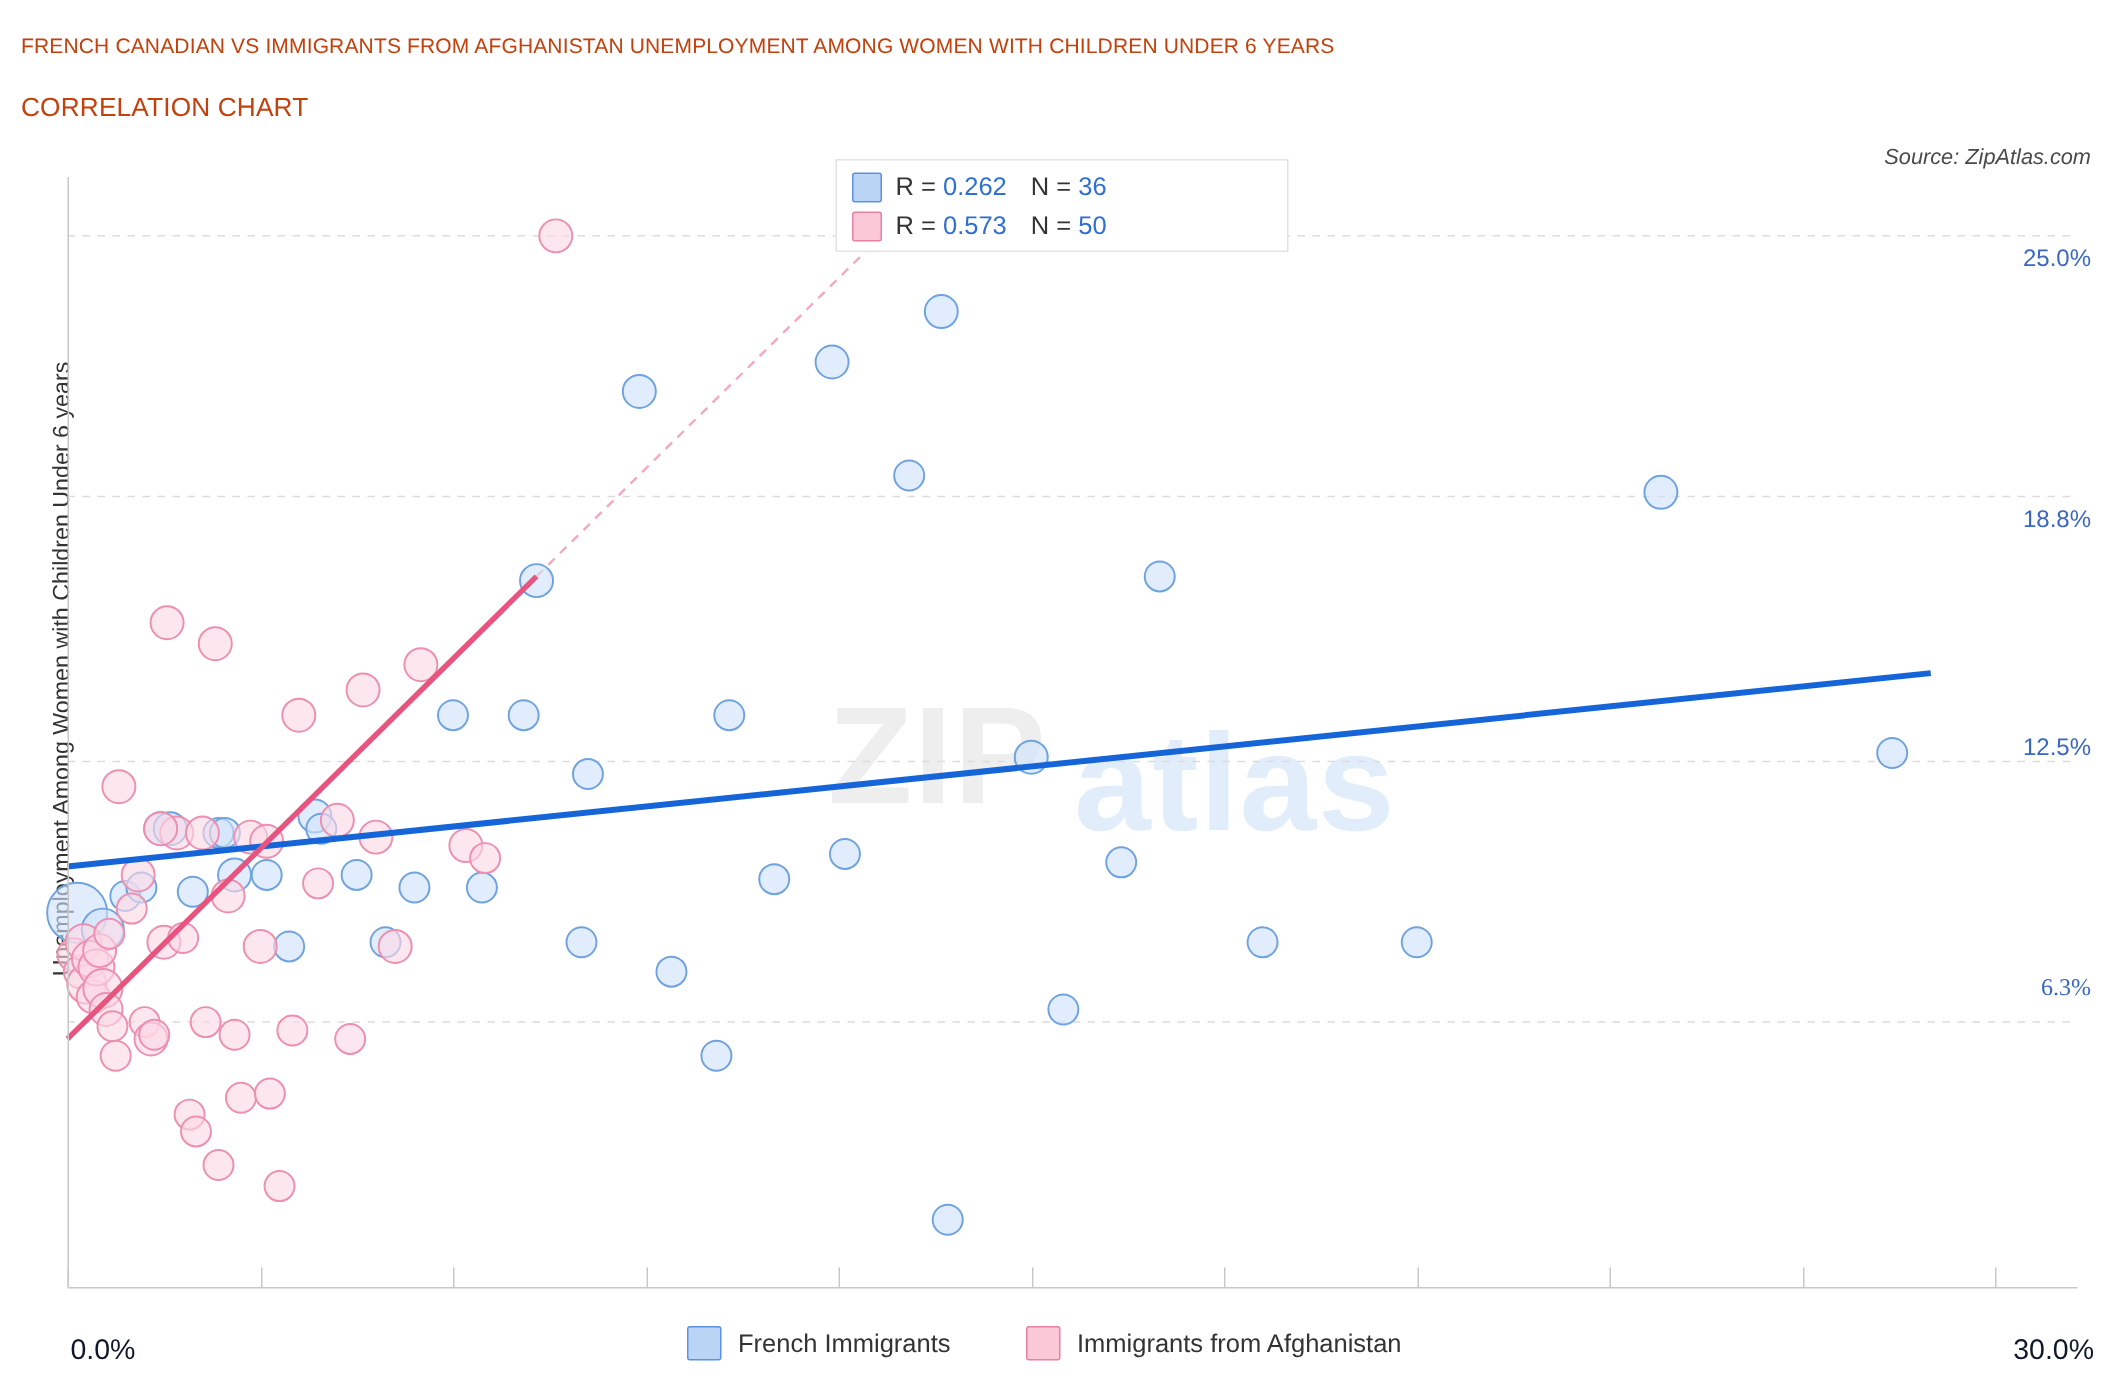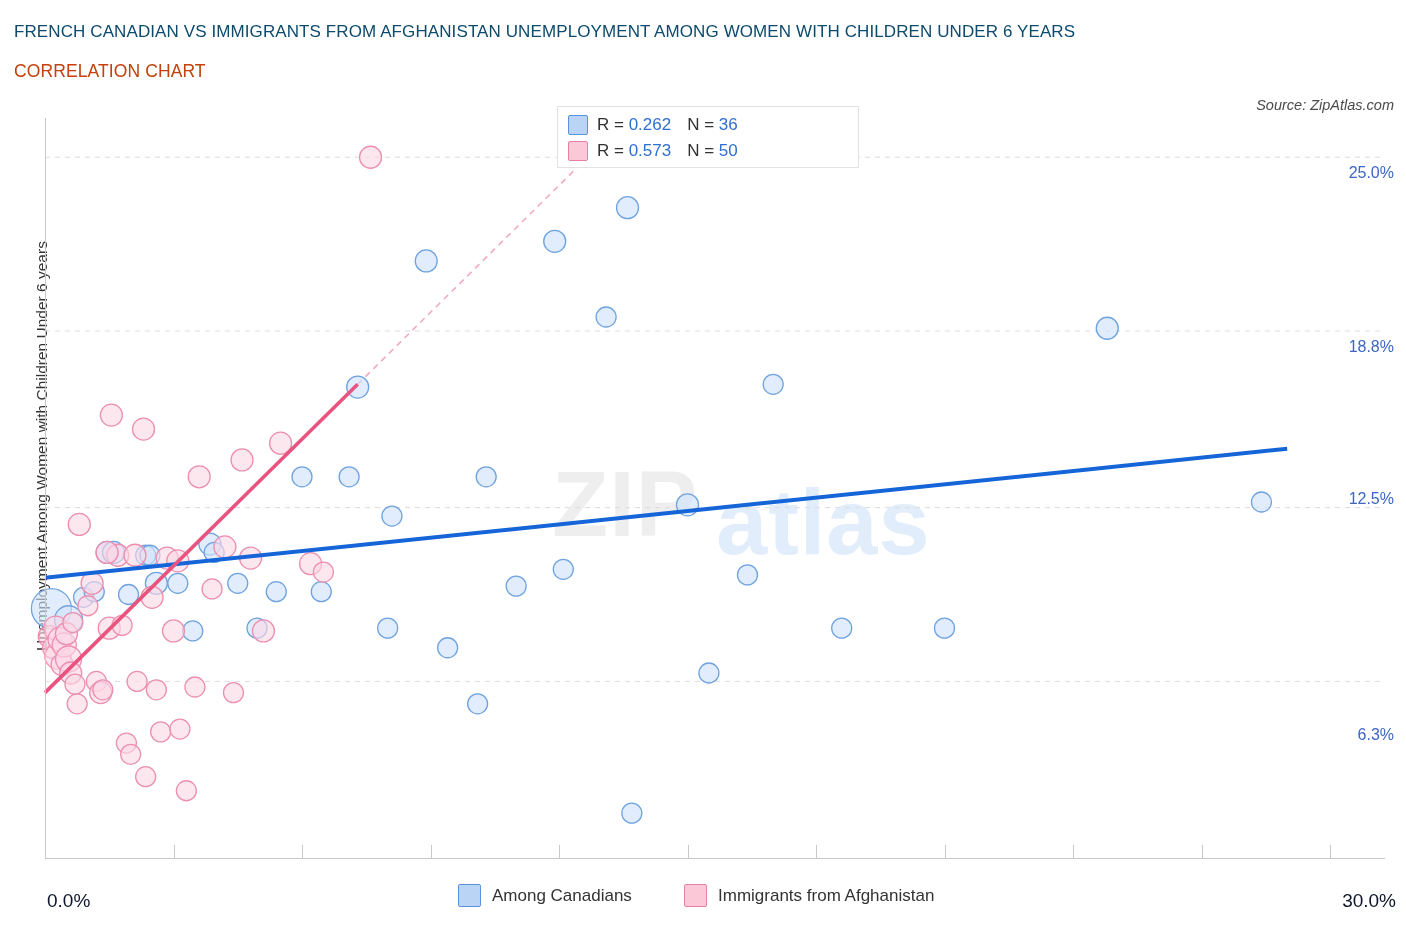--- a/index.html
+++ b/index.html
@@ -7,22 +7,22 @@
     margin: 0; padding: 0;
     width: 1406px; height: 930px;
     background: #ffffff;
     font-family: "Liberation Sans", sans-serif;
     overflow: hidden;
   }
   #root { position: relative; width: 1406px; height: 930px; background: #fff; }
 
   .title-main {
     position: absolute; left: 14px; top: 22px;
-    font-size: 17px; letter-spacing: .1px;
-    color: #0c4a6e; white-space: nowrap;
+    font-size: 14px; letter-spacing: .1px;
+    color: #c2410c; white-space: nowrap;
   }
   .title-sub {
     position: absolute; left: 14px; top: 61px;
     font-size: 17.5px; letter-spacing: .1px;
     color: #c2410c; white-space: nowrap;
   }
   .source {
     position: absolute; right: 12px; top: 62px;
     font-size: 14.5px; font-style: italic; color: #4a4a4a;
     white-space: nowrap;
@@ -230,39 +230,39 @@
       <div class="tick" style="left: 816px;"></div>
       <div class="tick" style="left: 944.5px;"></div>
       <div class="tick" style="left: 1073px;"></div>
       <div class="tick" style="left: 1201.5px;"></div>
       <div class="tick" style="left: 1330px;"></div>
     </div>
   <div id="ylabels">
       <div class="ytick-label" style="top: 164.242px;">25.0%</div>
       <div class="ytick-label" style="top: 338.03px;">18.8%</div>
       <div class="ytick-label" style="top: 490px;">12.5%</div>
-      <div class="ytick-label" style="top: 726px;">6.3%</div>
+      <div class="ytick-label" style="top: 650px; font-family: Liberation Serif, serif;">6.3%</div>
     </div>
 
   <div class="xtick-label x-left">0.0%</div>
   <div class="xtick-label x-right">30.0%</div>
 
   <div class="rn-box">
     <div class="rn-row">
       <span class="rn-swatch sw-blue"></span>
       <span class="rn-txt"><span>R = </span><span class="rn-val">0.262</span><span class="rn-gap"></span><span>N = </span><span class="rn-val">36</span></span>
     </div>
     <div class="rn-row">
       <span class="rn-swatch sw-pink"></span>
       <span class="rn-txt"><span>R = </span><span class="rn-val">0.573</span><span class="rn-gap"></span><span>N = </span><span class="rn-val">50</span></span>
     </div>
   </div>
 
   <div class="blegend" id="bl-fc">
     <span class="bl-swatch sw-blue"></span>
-    <span class="bl-label">Among Canadians</span>
+    <span class="bl-label">French Immigrants</span>
   </div>
   <div class="blegend" id="bl-ia">
     <span class="bl-swatch sw-pink"></span>
     <span class="bl-label">Immigrants from Afghanistan</span>
   </div>
 
 </div>
 
 </body></html>

